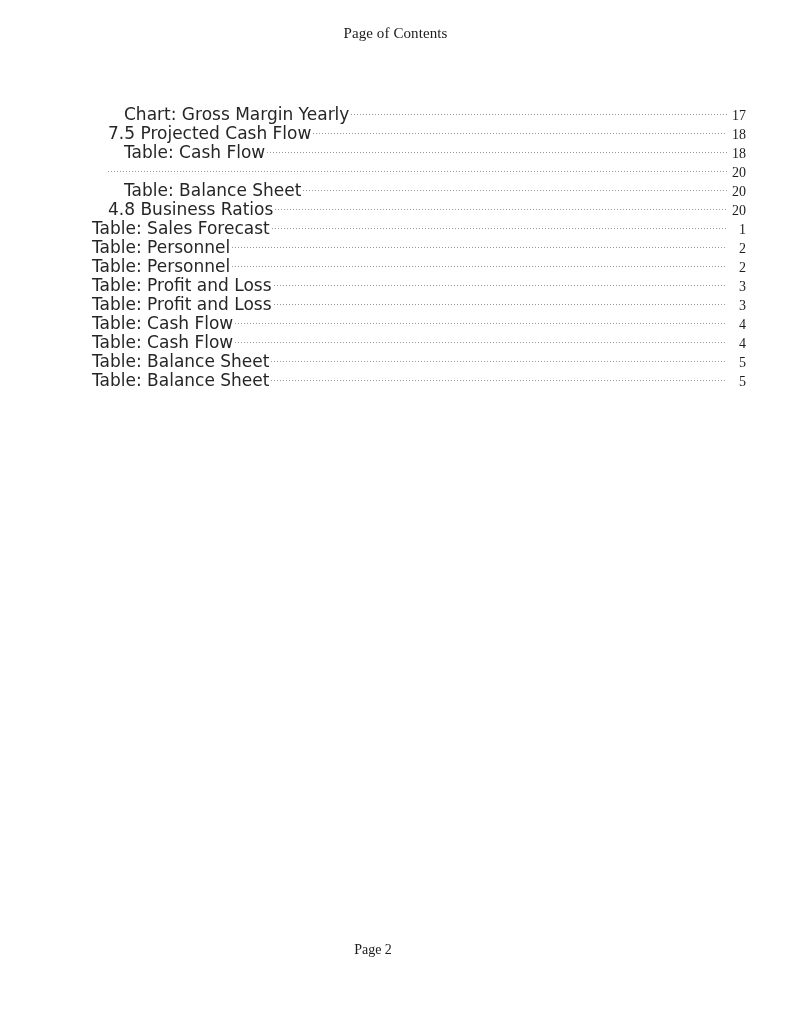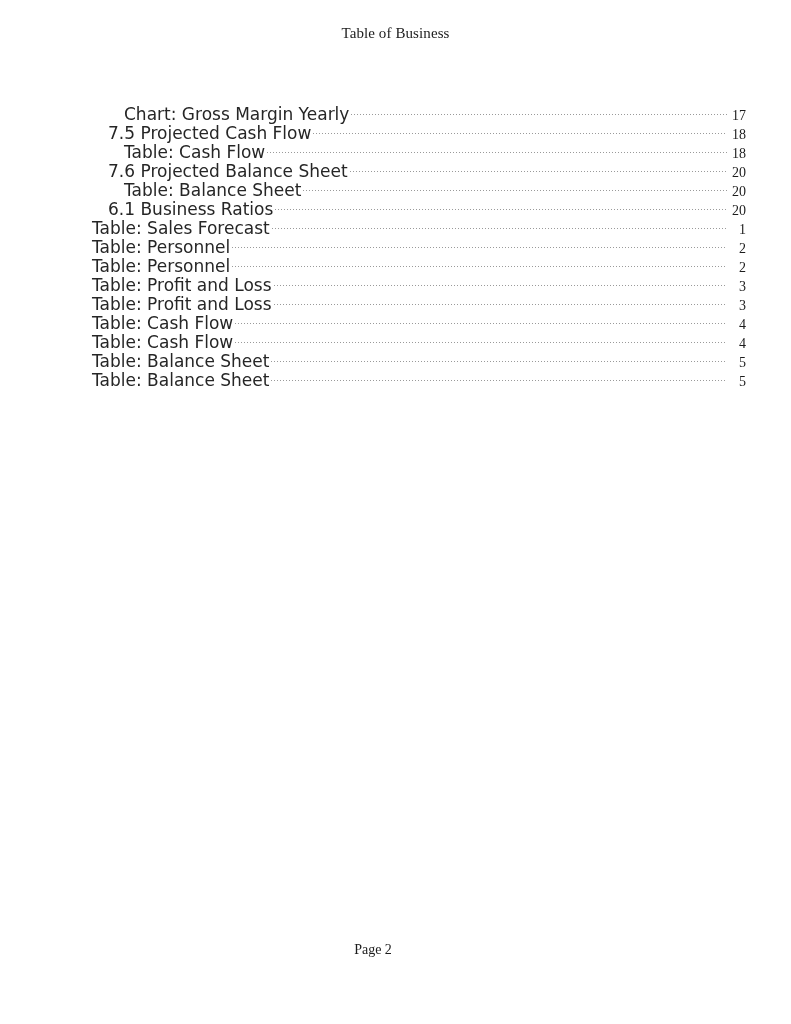--- a/index.html
+++ b/index.html
@@ -106,50 +106,49 @@
     font-size: 14px;
     line-height: 18px;
     color: #1c1c1c;
   }
 </style>
 </head>
 <body>
 
 <div class="page">
 
-  <div class="page-header">Table of Business</div>
+  <div class="page-header">Page of Contents</div>
 
   <div class="toc">
       <div class="toc-entry lvl-3">
         <span class="toc-label">Chart: Gross Margin Yearly</span>
         <span class="toc-leader"></span>
         <span class="toc-pageno">17</span>
       </div>
       <div class="toc-entry lvl-2">
         <span class="toc-label">7.5 Projected Cash Flow</span>
         <span class="toc-leader"></span>
         <span class="toc-pageno">18</span>
       </div>
       <div class="toc-entry lvl-3">
         <span class="toc-label">Table: Cash Flow</span>
         <span class="toc-leader"></span>
         <span class="toc-pageno">18</span>
       </div>
       <div class="toc-entry lvl-2">
-        <span class="toc-label">7.6 Projected Balance Sheet</span>
         <span class="toc-leader"></span>
         <span class="toc-pageno">20</span>
       </div>
       <div class="toc-entry lvl-3">
         <span class="toc-label">Table: Balance Sheet</span>
         <span class="toc-leader"></span>
         <span class="toc-pageno">20</span>
       </div>
       <div class="toc-entry lvl-2">
-        <span class="toc-label">6.1 Business Ratios</span>
+        <span class="toc-label">4.8 Business Ratios</span>
         <span class="toc-leader"></span>
         <span class="toc-pageno">20</span>
       </div>
       <div class="toc-entry lvl-1">
         <span class="toc-label">Table: Sales Forecast</span>
         <span class="toc-leader"></span>
         <span class="toc-pageno">1</span>
       </div>
       <div class="toc-entry lvl-1">
         <span class="toc-label">Table: Personnel</span>

